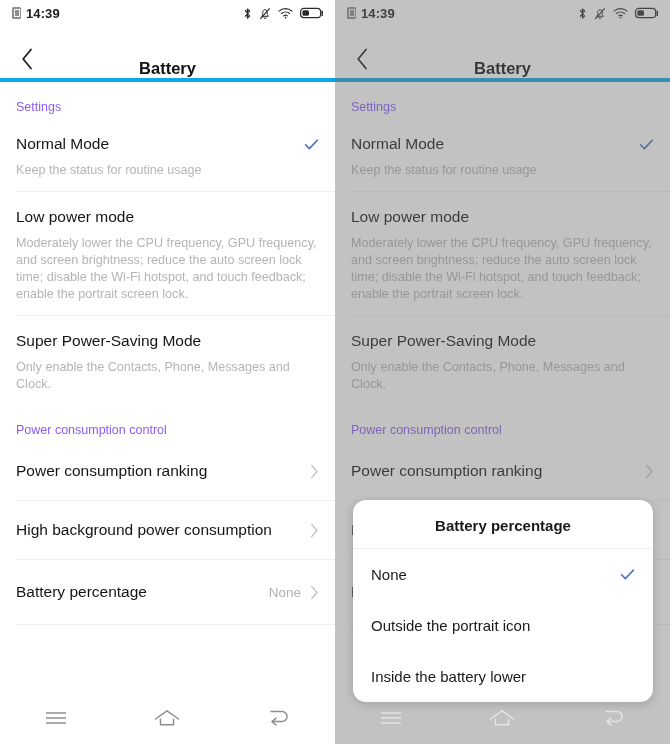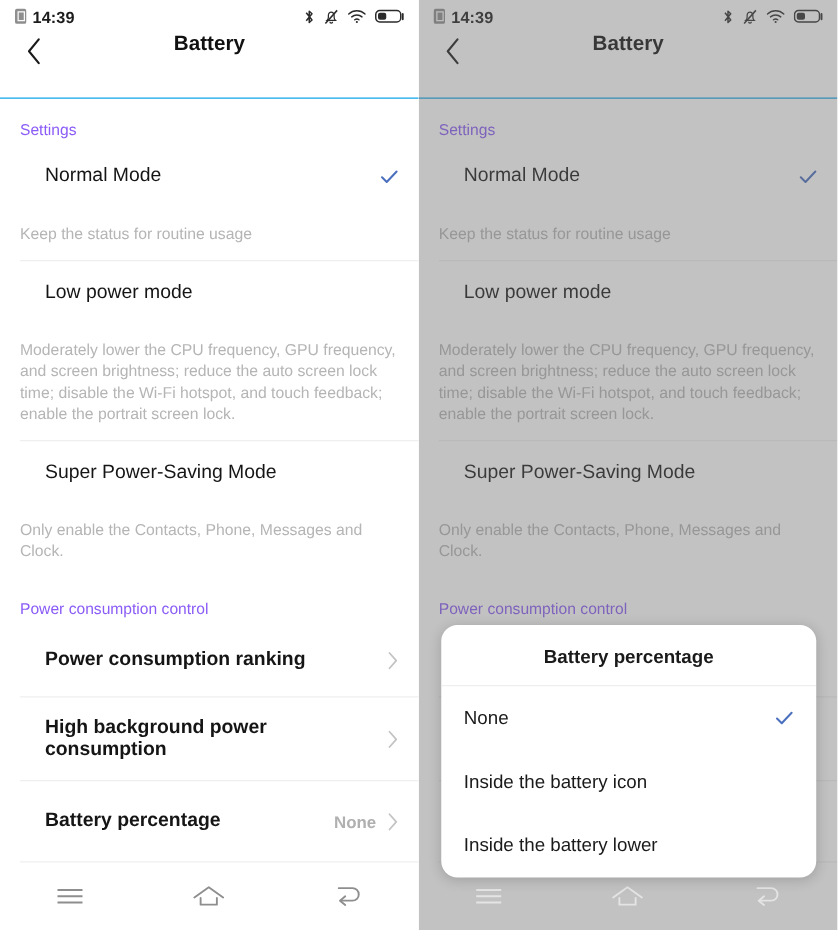--- a/index.html
+++ b/index.html
@@ -67,23 +67,23 @@
     align-items: center;
     gap: 7px;
   }
   .sb-right svg { display: block; }
 
   
   .navbar {
     height: 52px;
     position: relative;
     display: flex;
-    align-items: flex-start;
+    align-items: flex-end;
     background: #ffffff;
-    border-bottom: 1px solid #0ea5e9;
+    border-bottom: 4px solid #0ea5e9;
   }
   .back-btn {
     position: absolute;
     left: 10px;
     width: 34px; height: 34px;
     display: flex; align-items: center; justify-content: center;
     cursor: pointer;
   }
   .nav-title {
     width: 100%;
@@ -108,39 +108,36 @@
   }
   .row-inner {
     display: flex;
     align-items: center;
     justify-content: space-between;
     min-height: 28px;
   }
   .row-title {
     font-size: 15.5px;
     color: #151515;
-    margin-left: 20px;
   }
   .row-desc {
     font-size: 12.6px;
     color: #b5b5b5;
     line-height: 17px;
     padding-top: 4px;
-    margin-top: 20px;
   }
   .sep {
     height: 1px;
     background: #efefef;
     margin-left: 16px;
   }
   .mode-row { padding-top: 11px; padding-bottom: 12px; }
   .link-row {
     padding-top: 15px;
     padding-bottom: 15px;
-    font-weight: bold;
   }
   .right-group {
     display: flex;
     align-items: center;
     gap: 9px;
   }
   .row-value {
     font-size: 13.5px;
     color: #b0b0b0;
   }
@@ -526,21 +523,21 @@
       <div class="dlg-title">Battery percentage</div>
       <div class="dlg-opt">
         <span class="lbl">None</span>
         <span class="check-ic">
           <svg width="15" height="15" viewBox="0 0 15 15">
               <path d="M1.6 7.8 L5.4 11.6 L13.3 3.2" fill="none" stroke="#4a6fbe" stroke-width="1.6" stroke-linecap="round" stroke-linejoin="round"></path>
             </svg>
         </span>
       </div>
       <div class="dlg-opt">
-        <span class="lbl">Inside the battery icon</span>
+        <span class="lbl">Outside the portrait icon</span>
       </div>
       <div class="dlg-opt">
         <span class="lbl">Inside the battery lower</span>
       </div>
     </div>
 
   </div>
 
 </div>
 

